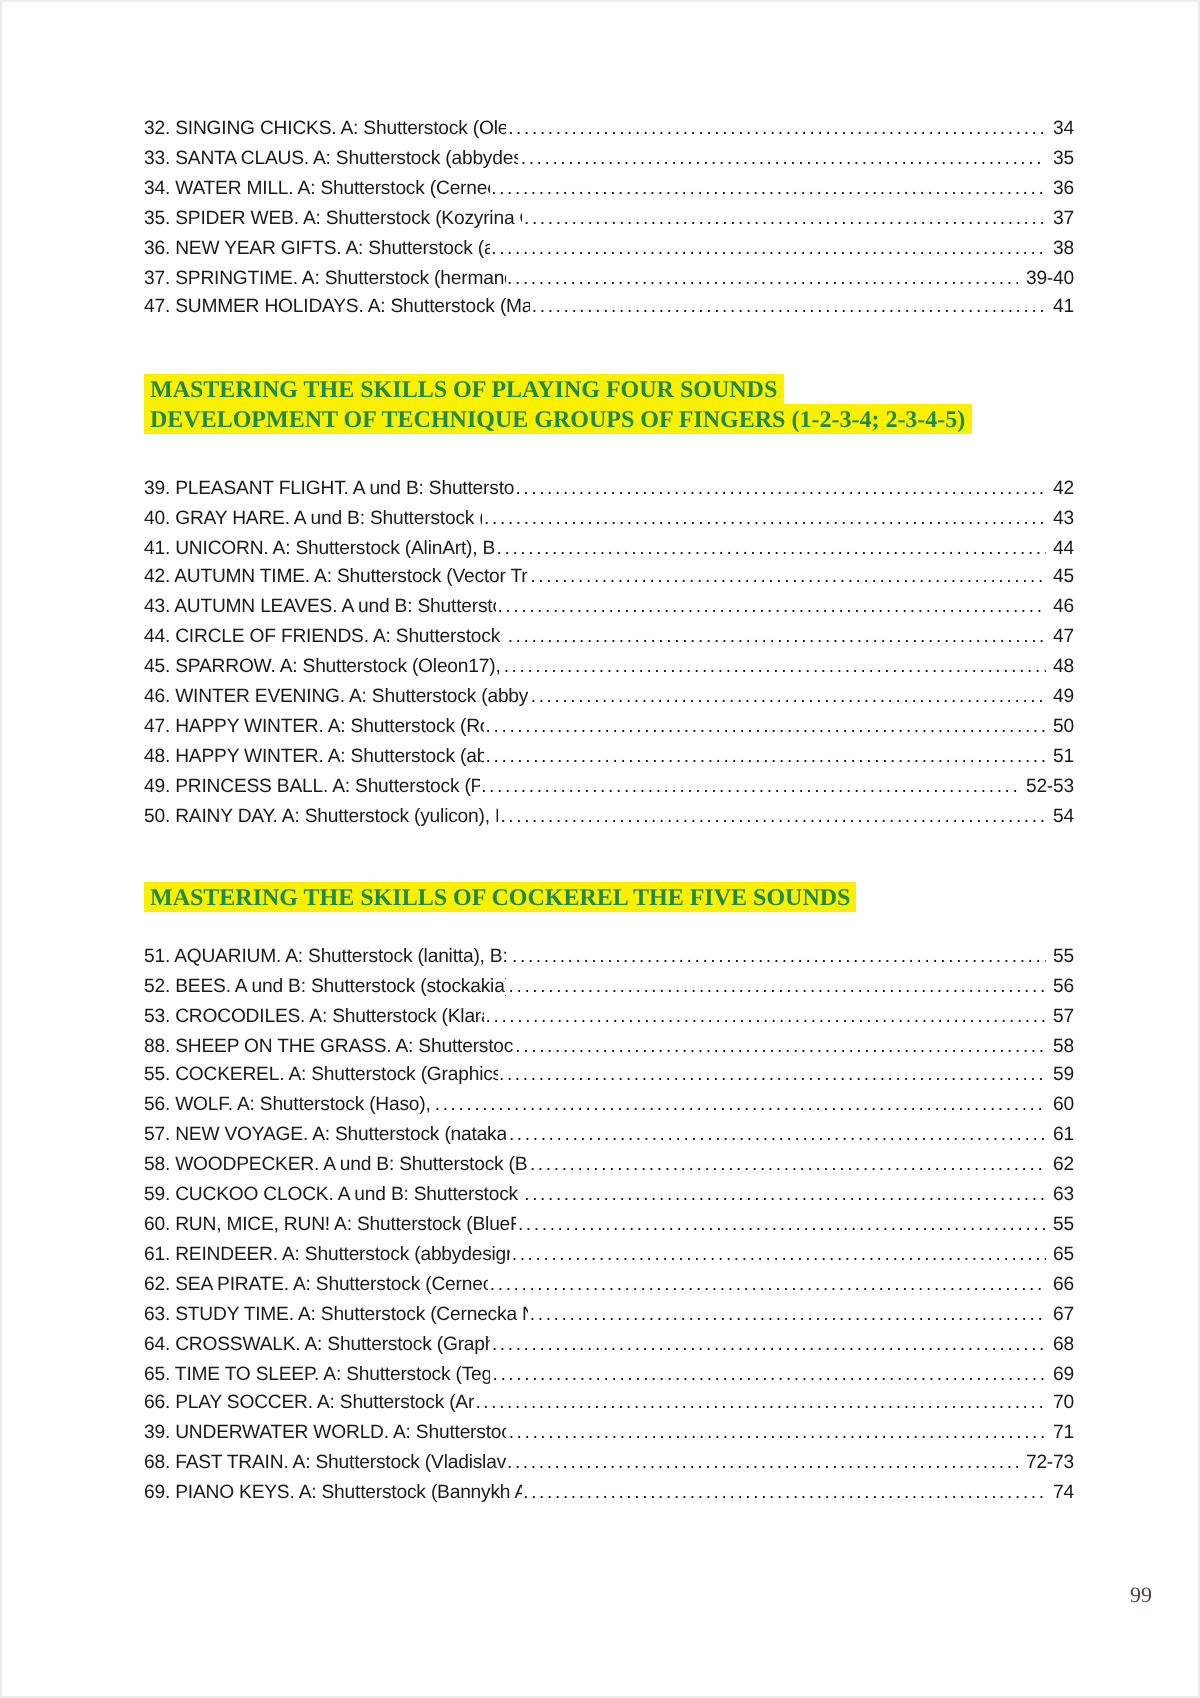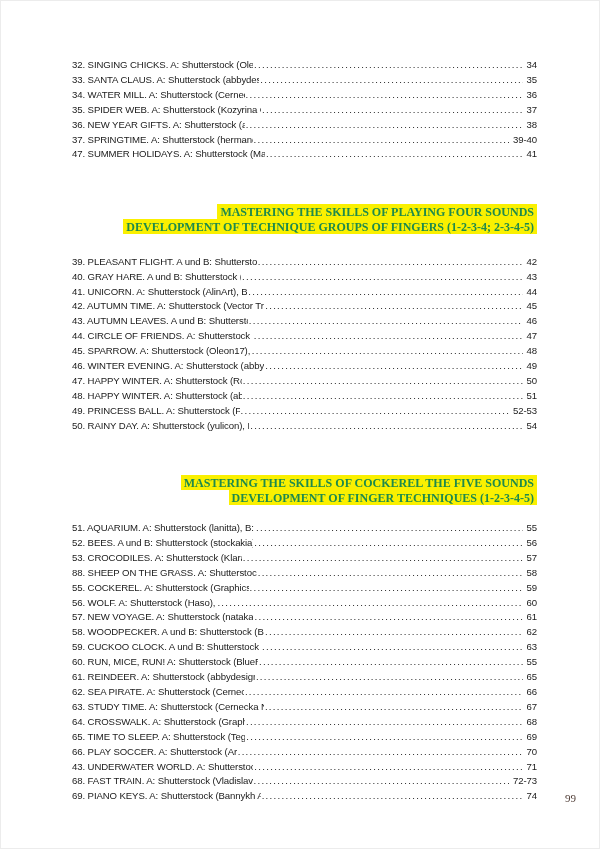--- a/index.html
+++ b/index.html
@@ -42,26 +42,26 @@
     content: "........................................................................................................................................";
     letter-spacing: 1.3px;
     color: #1a1a1a;
   }
   .pagenum {
     flex: 0 0 auto;
     text-align: left;
     padding-left: 3px;
   }
   .section-header {
-    text-align: right;
+    text-align: left;
     font-family: "Liberation Serif", "DejaVu Serif", serif;
     font-weight: bold;
     font-size: 12px;
     line-height: 15.2px;
-    margin: 42px 0 20px 0;
+    margin: 25px 0 20px 0;
     color: var(--header-green, #1e8a4c);
   }
   .section-header.second { margin-bottom: 15px; }
   .hl {
     background: var(--hl-yellow, #faf000);
     padding: 0.5px 3px;
   }
   .folio {
     position: absolute;
     right: 23px;
@@ -199,21 +199,20 @@
     <span class="etext"><span class="ebold">50. RAINY DAY</span><span>. A: Shutterstock (yulicon), B: Shutterstock (White Space Illustrations)</span></span>
     <span class="leader"></span>
     <span class="pagenum">54</span>
   </div>
 </div>
     </section>
 
     <section>
       <div class="section-header second">
         <div><span class="hl">MASTERING THE SKILLS OF COCKEREL THE FIVE SOUNDS</span></div>
-        <div><span class="hl">DEVELOPMENT OF FINGER TECHNIQUES (1-2-3-4-5)</span></div>
       </div>
       <div class="entries">
   <div class="entry">
     <span class="etext"><span class="ebold">51. AQUARIUM</span><span>. A: Shutterstock (lanitta), B: Shutterstock (Bannykh Alexey Vladimirovich)</span></span>
     <span class="leader"></span>
     <span class="pagenum">55</span>
   </div>
 
   <div class="entry">
     <span class="etext"><span class="ebold">52. BEES</span><span>. A und B: Shutterstock (stockakia), C: Shutterstock (White Space Illustrations)</span></span>
@@ -299,21 +298,21 @@
     <span class="pagenum">69</span>
   </div>
 
   <div class="entry">
     <span class="etext"><span class="ebold">66. PLAY SOCCER</span><span>. A: Shutterstock (Artisticco), B: Shutterstock (AlexLMX)</span></span>
     <span class="leader"></span>
     <span class="pagenum">70</span>
   </div>
 
   <div class="entry">
-    <span class="etext"><span class="ebold">43. UNDERWATER WORLD</span><span>. A: Shutterstock (yusufdemirci), B: Shutterstock (AlexLMX)</span></span>
+    <span class="etext"><span class="ebold">39. UNDERWATER WORLD</span><span>. A: Shutterstock (yusufdemirci), B: Shutterstock (AlexLMX)</span></span>
     <span class="leader"></span>
     <span class="pagenum">71</span>
   </div>
 
   <div class="entry">
     <span class="etext"><span class="ebold">68. FAST TRAIN</span><span>. A: Shutterstock (Vladislav Kudoyarov), B: Shutterstock (Cernecka Natalja)</span></span>
     <span class="leader"></span>
     <span class="pagenum">72-73</span>
   </div>
 

